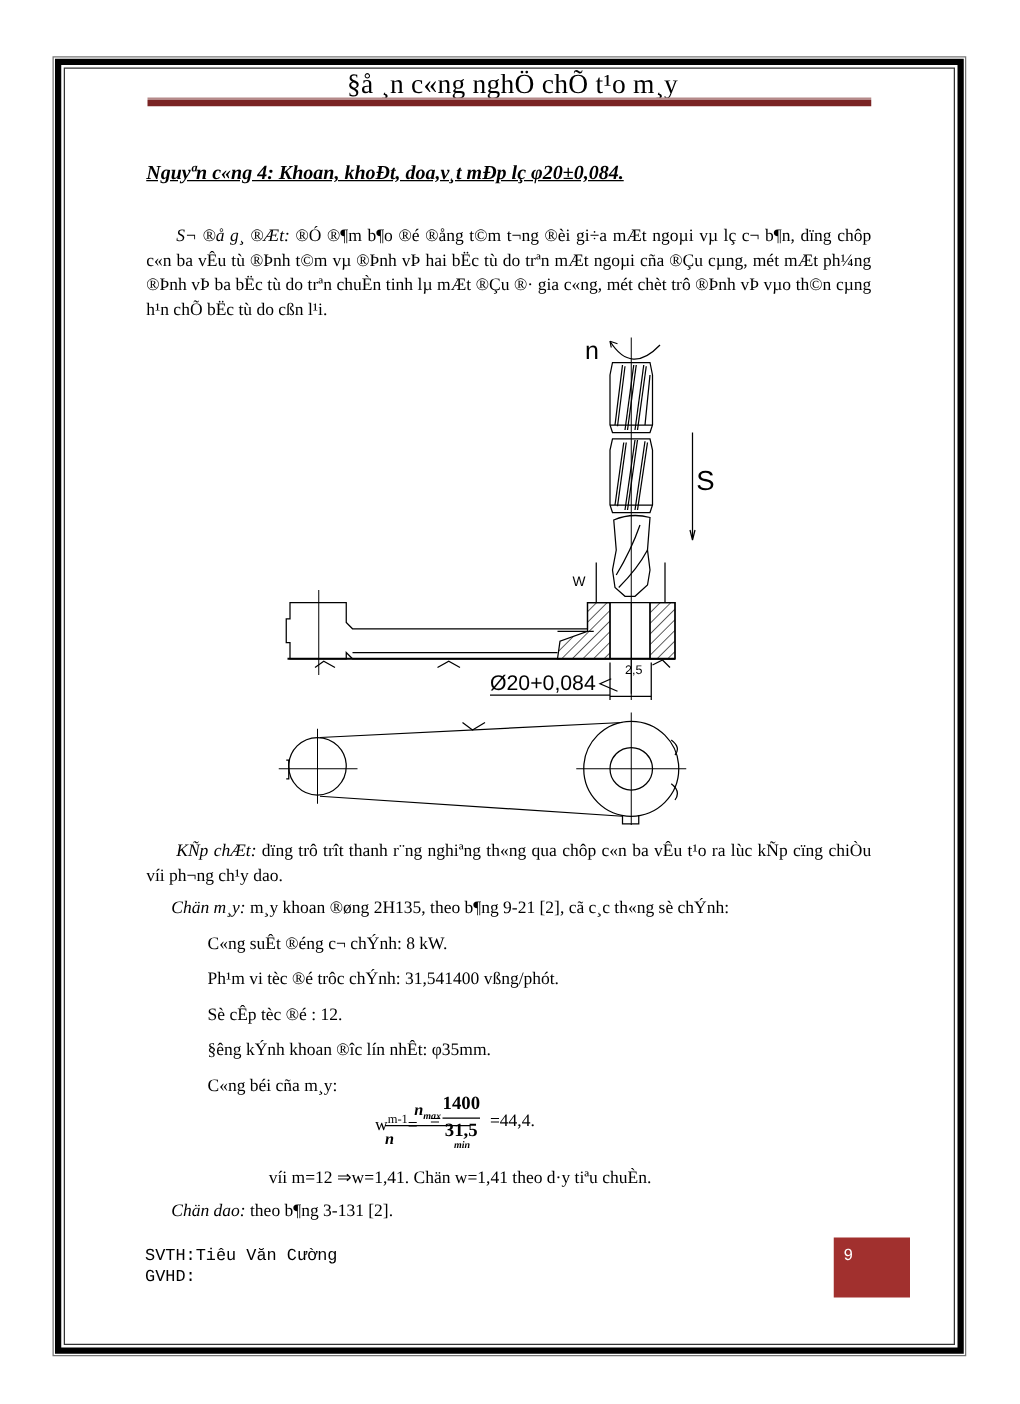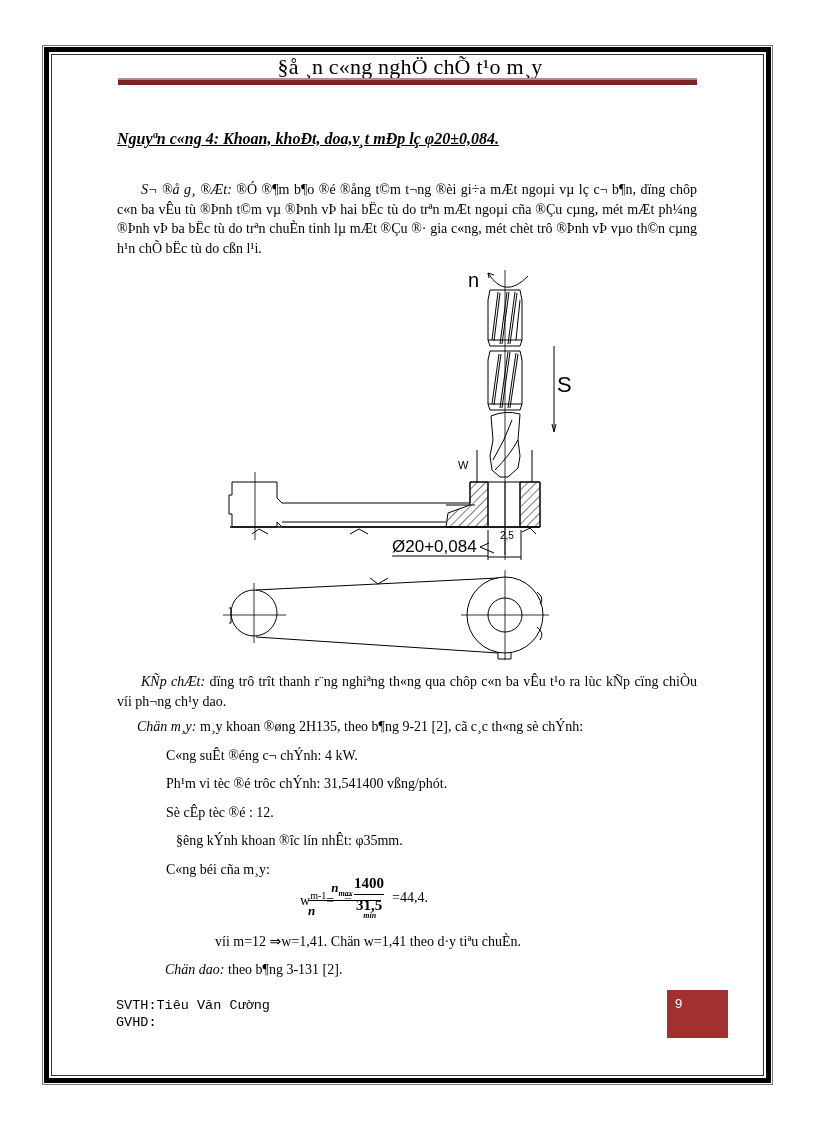--- a/index.html
+++ b/index.html
@@ -159,24 +159,24 @@
 </svg>
 
 <div class="para indent" style="top:672px;">
   <span class="lead">KÑp chÆt:</span><span> dïng trô trît  thanh r¨ng nghiªng  th«ng  qua chôp c«n ba vÊu t¹o ra lùc  kÑp cïng  chiÒu víi ph¬ng  ch¹y dao.</span>
 </div>
 
 <div class="line" style="left:137px; top:719px;text-align:center;">
   <span class="lead" style="font-style:italic;">Chän m¸y:</span><span> m¸y  khoan ®øng 2H135, theo b¶ng 9-21 [2], cã c¸c th«ng  sè chÝnh:</span>
 </div>
 
-<div class="line" style="left:166px; top:748px;">C«ng suÊt ®éng c¬ chÝnh:  4 kW.</div>
+<div class="line" style="left:166px; top:748px;">C«ng suÊt ®éng c¬ chÝnh:  8 kW.</div>
 <div class="line" style="left:166px; top:776px;">Ph¹m vi tèc ®é trôc chÝnh:  31,541400 vßng/phót.</div>
 <div class="line" style="left:166px; top:805px;">Sè cÊp tèc ®é : 12.</div>
-<div class="line" style="left:166px; top:833px;margin-left:10px;">§êng  kÝnh khoan ®îc  lín nhÊt:  φ35mm.</div>
+<div class="line" style="left:166px; top:833px;">§êng  kÝnh khoan ®îc  lín nhÊt:  φ35mm.</div>
 <div class="line" style="left:166px; top:862px;">C«ng béi cña m¸y:</div>
 
 <div class="formula">
   <span class="lhs"><span>w</span><sup>m-1</sup><span>=</span></span>
   <span class="frac" style="left:44px; top:8px; font-style:italic; font-size:13px;">
     <span class="num"><span>n</span><sub style="font-size:8px;">max</sub></span>
     <span class="bar"></span>
     <span class="den"><span>n</span><sub style="font-size:8px;margin-left:48px;">min</sub></span>
   </span>
   <span style="position:absolute; left:80px; top:18px;">=</span>
@@ -184,21 +184,21 @@
     <span class="num">1400</span>
     <span class="bar"></span>
     <span class="den">31,5</span>
   </span>
   <span style="position:absolute; left:128px; top:18px;">=44,4.</span>
 </div>
 
 <div class="line" style="left:215px; top:933px;">víi  m=12 ⇒w=1,41. Chän w=1,41 theo d·y tiªu chuÈn.</div>
 
 <div class="line" style="left:137px; top:962px;">
-  <span style="font-style:italic;margin-left:28px;">Chän dao:</span><span> theo b¶ng 3-131 [2].</span>
+  <span style="font-style:italic;">Chän dao:</span><span> theo b¶ng 3-131 [2].</span>
 </div>
 
 <div class="footer"><span>SVTH:Tiêu Văn Cường</span>
 <span>GVHD:</span></div>
 
 <div class="page-box">
   <span>9</span>
 </div>
 
 </body></html>

